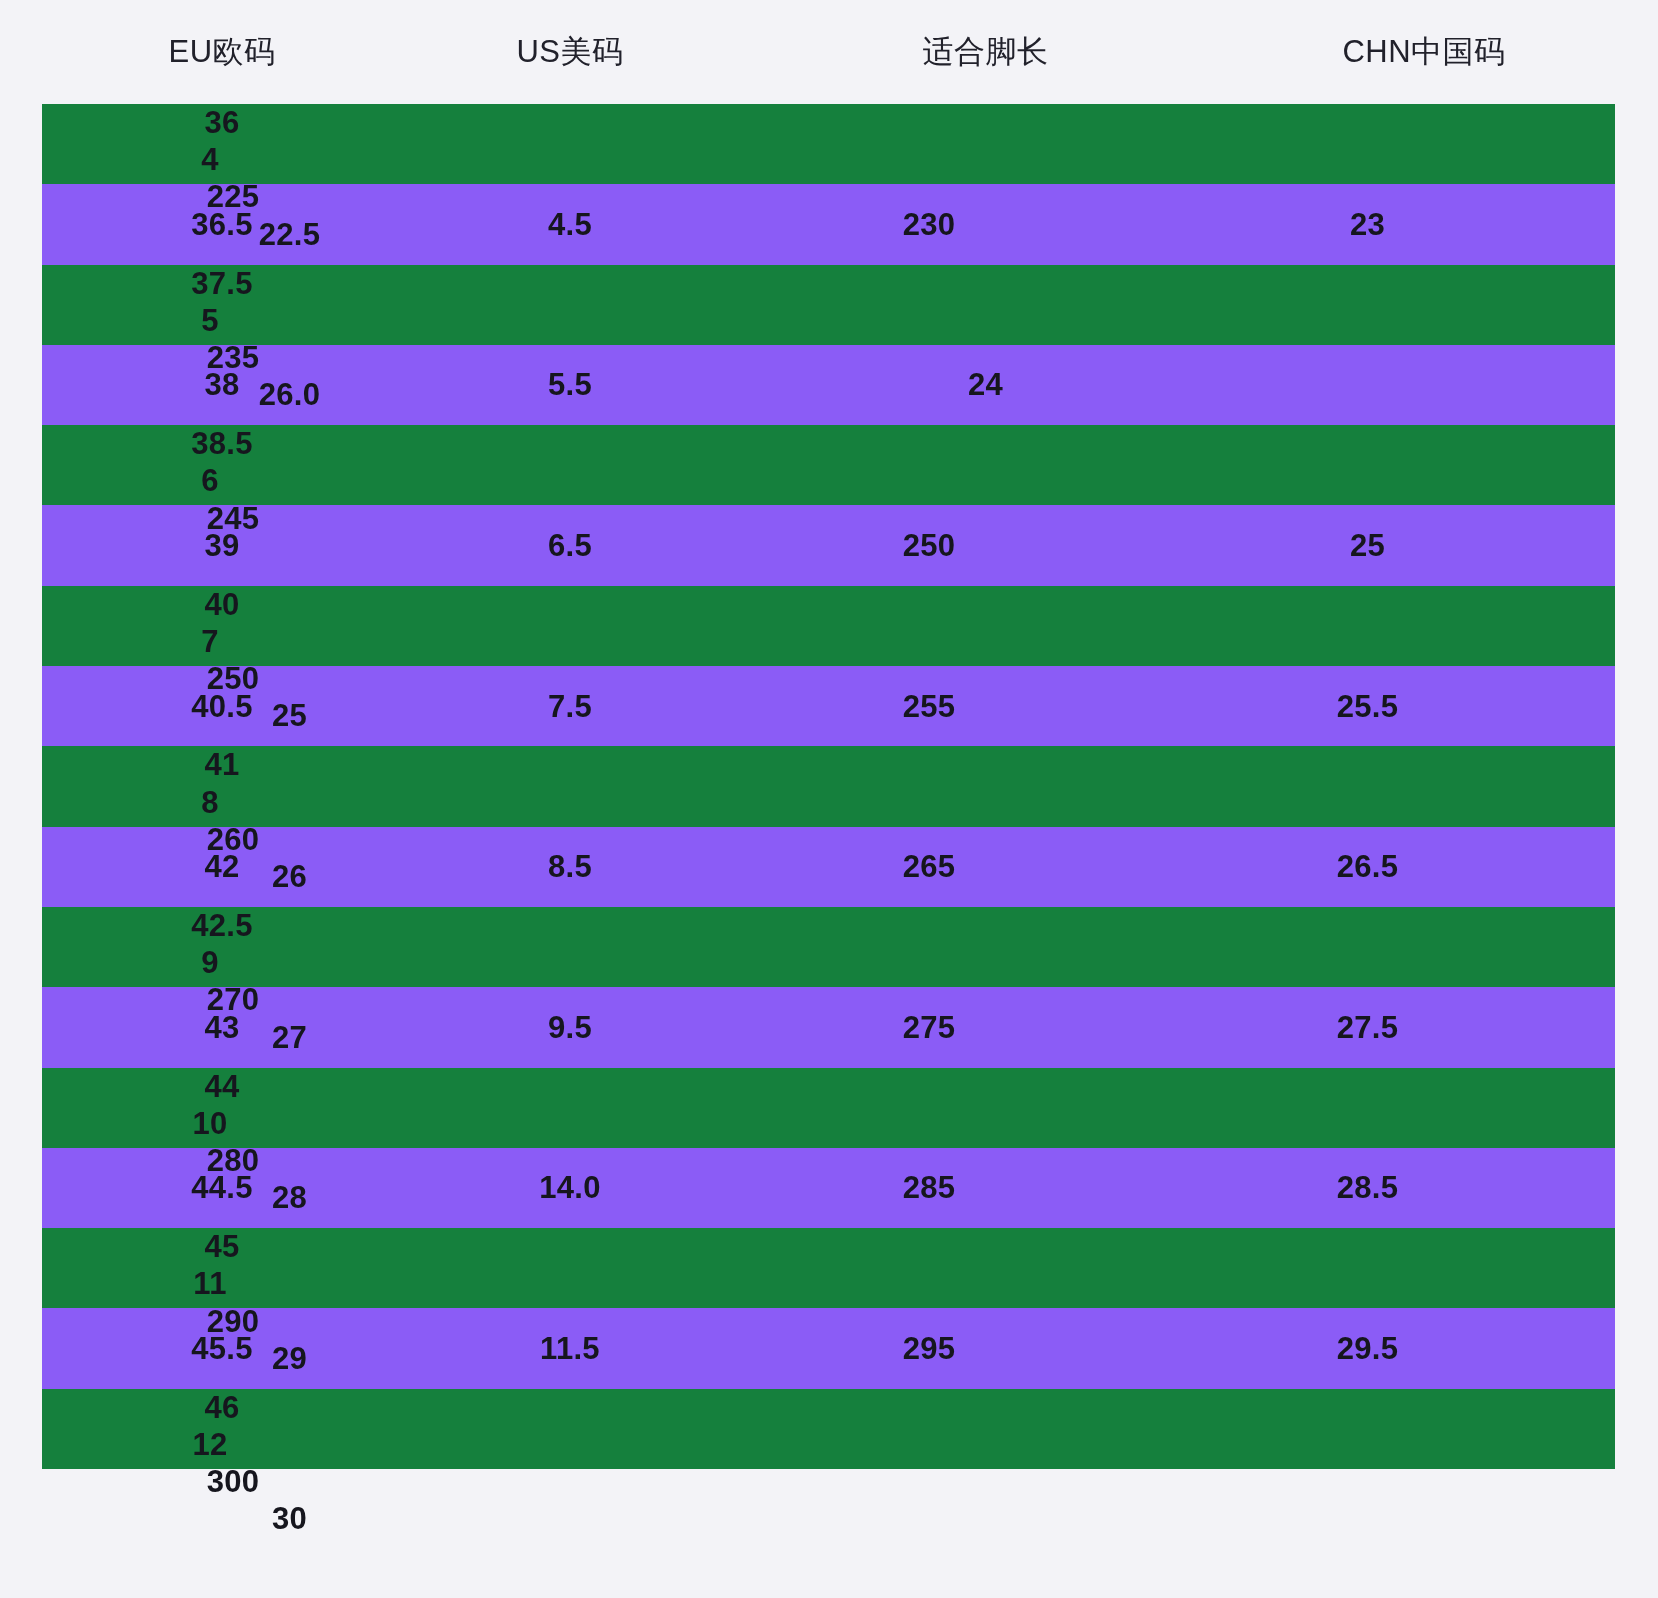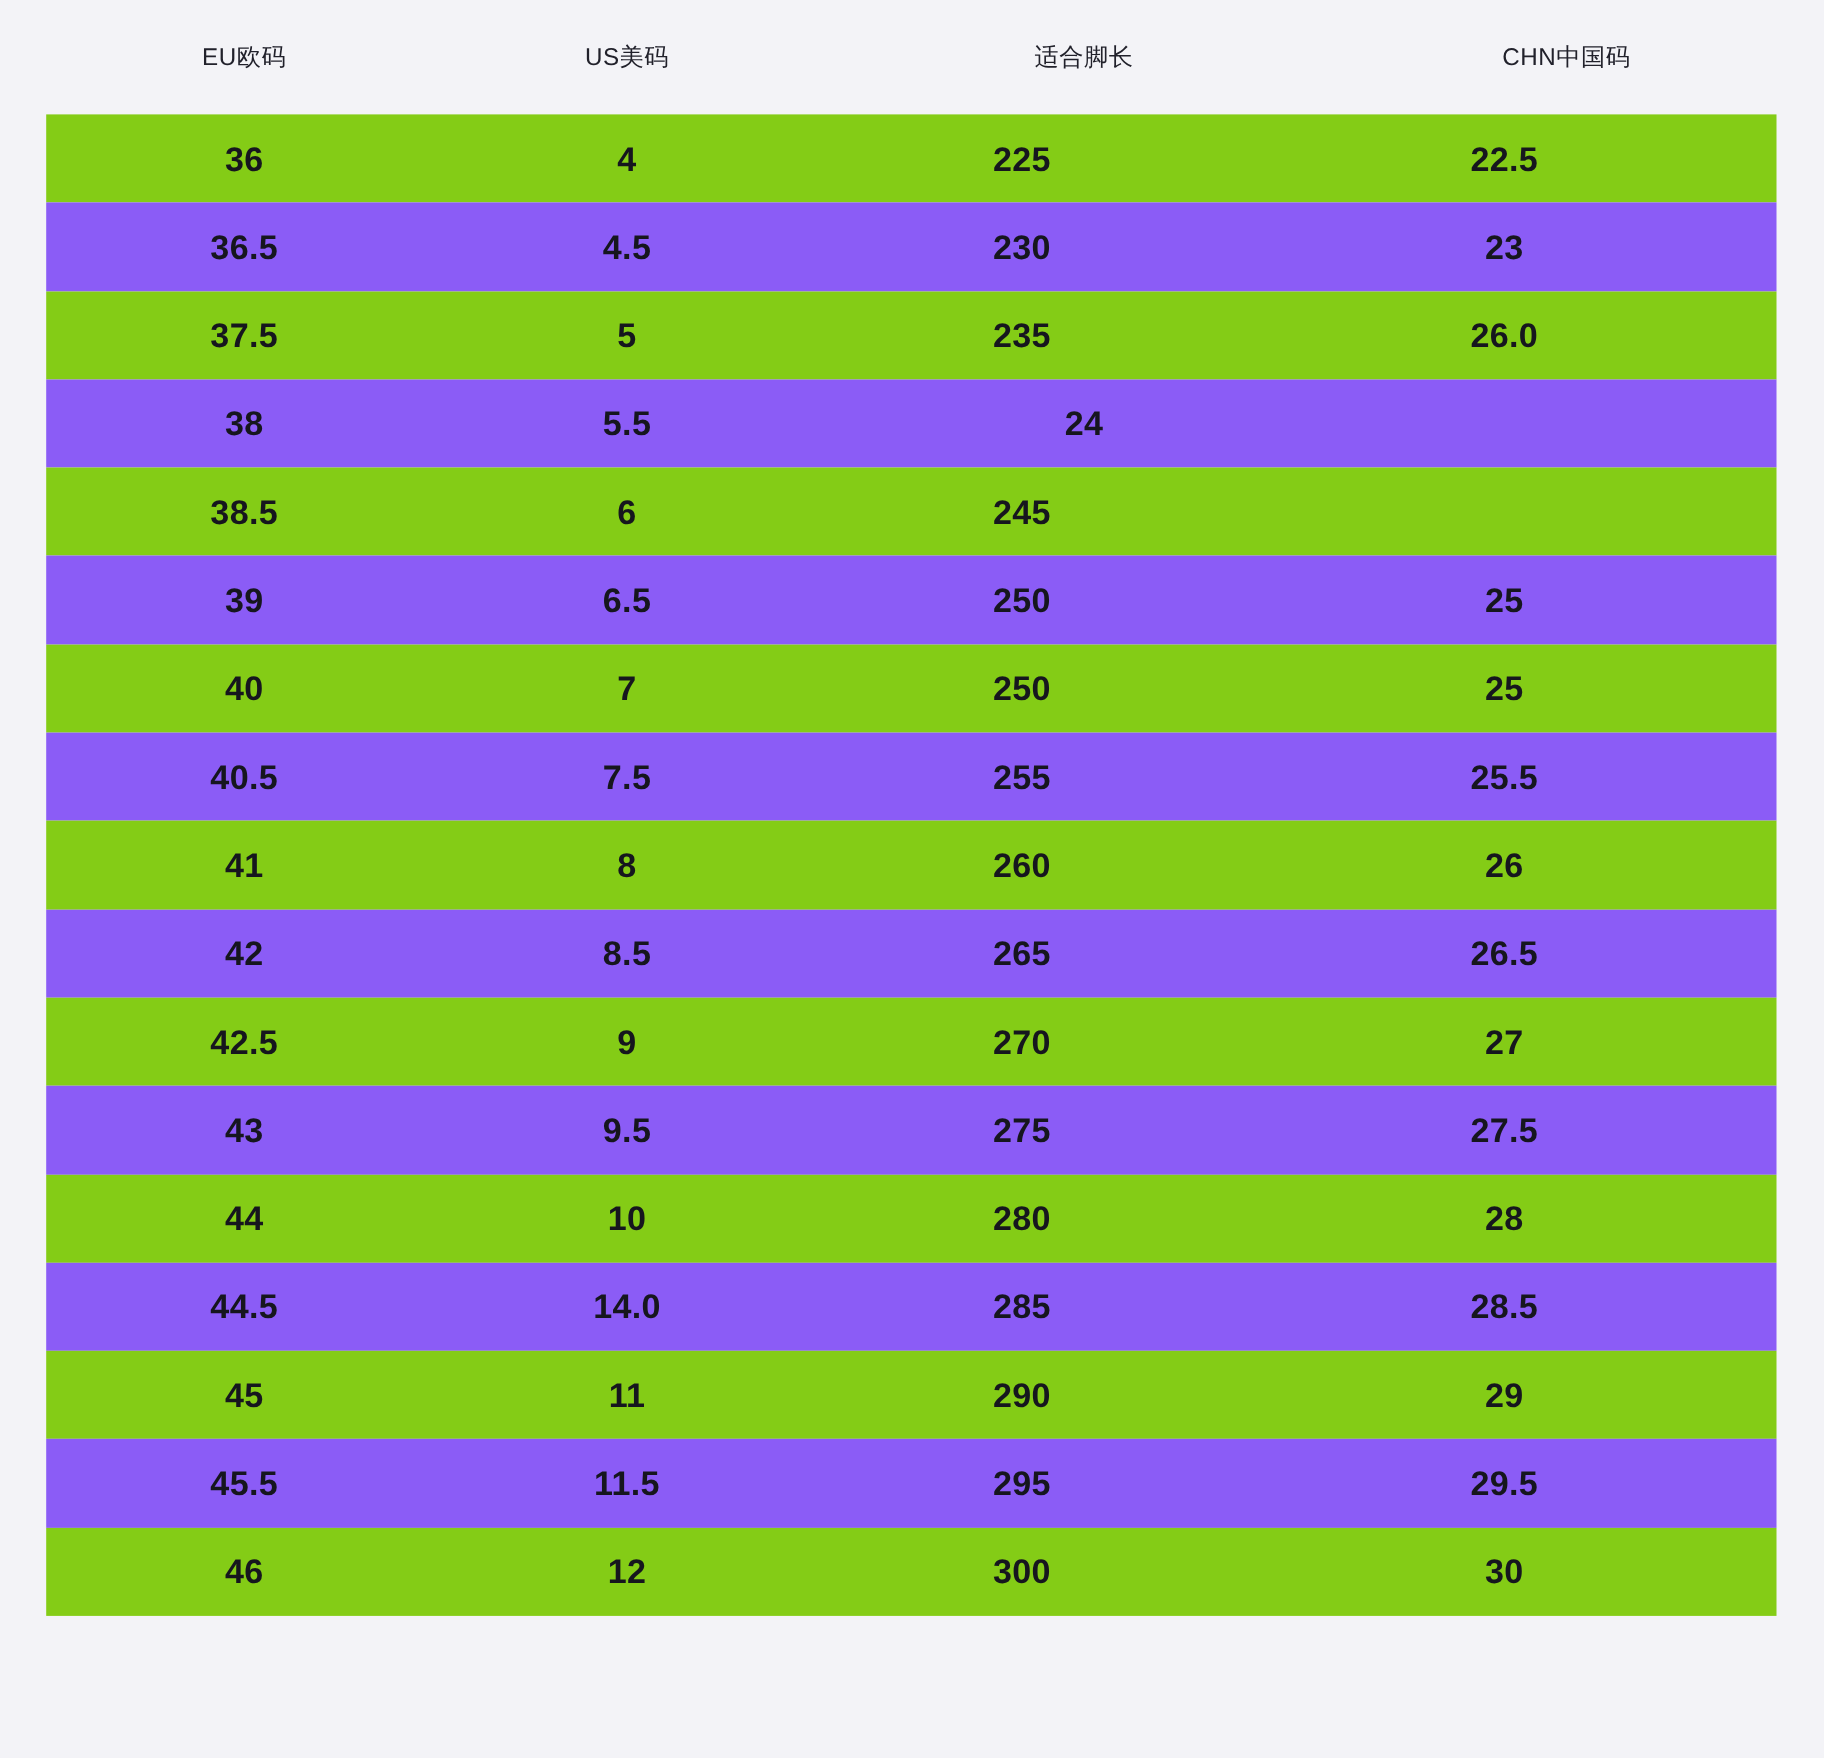--- a/index.html
+++ b/index.html
@@ -31,21 +31,22 @@
   .header-row {
     height: 104px;
     background: transparent;
   }
 
   .data-row {
     height: 80.3px;
   }
 
   .data-row.odd {
-    background: #84cc16;
+    background: #15803d;
+    flex-direction: column;
   }
 
   .data-row.even {
     background: #8b5cf6;
   }
 
   .cell {
     display: flex;
     align-items: center;
     justify-content: center;
@@ -54,21 +55,21 @@
     line-height: 1.2;
   }
 
   
   .col-0 { width: 360px; }
   .col-1 { width: 336px; }
   .col-2 { width: 382px; }
   .col-3 { width: 495px; }
 
   .header-cell {
-    font-size: 22px;
+    font-size: 31px;
     font-weight: 400;
     color: #21212b;
     letter-spacing: 0.5px;
   }
 
   .data-cell {
     font-size: 31px;
     font-weight: 700;
     color: #16161e;
     letter-spacing: 0.3px;

